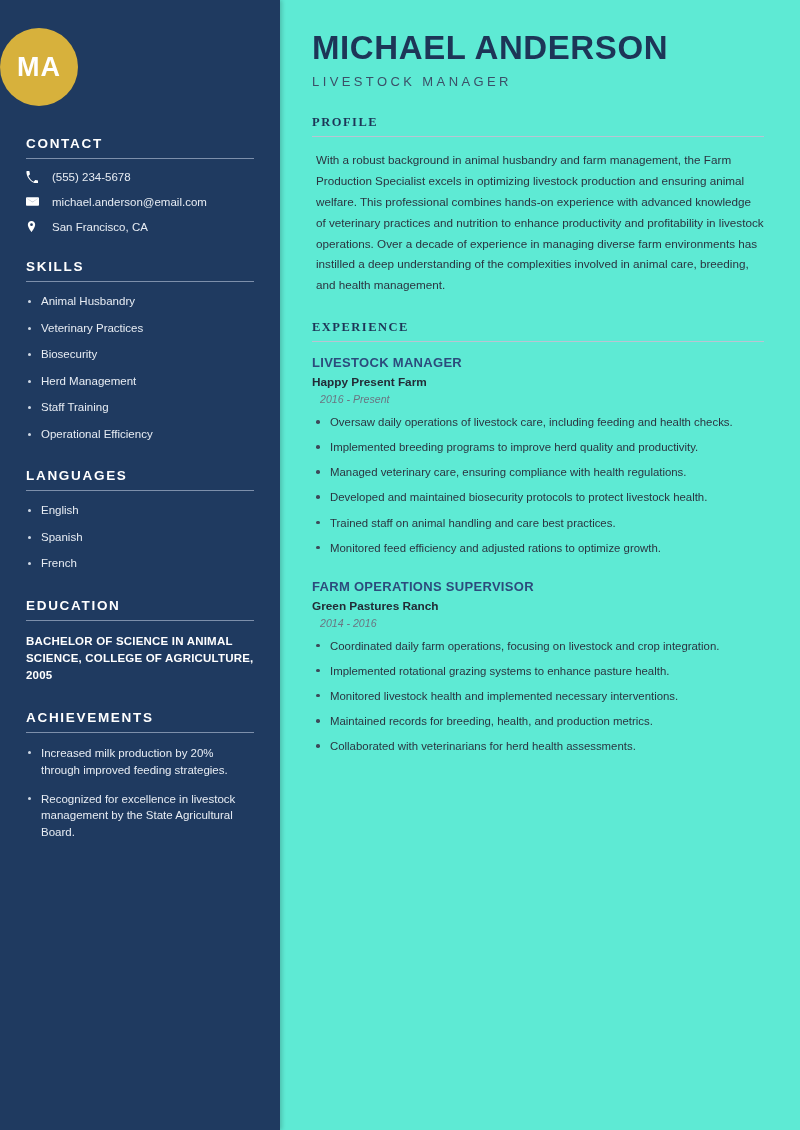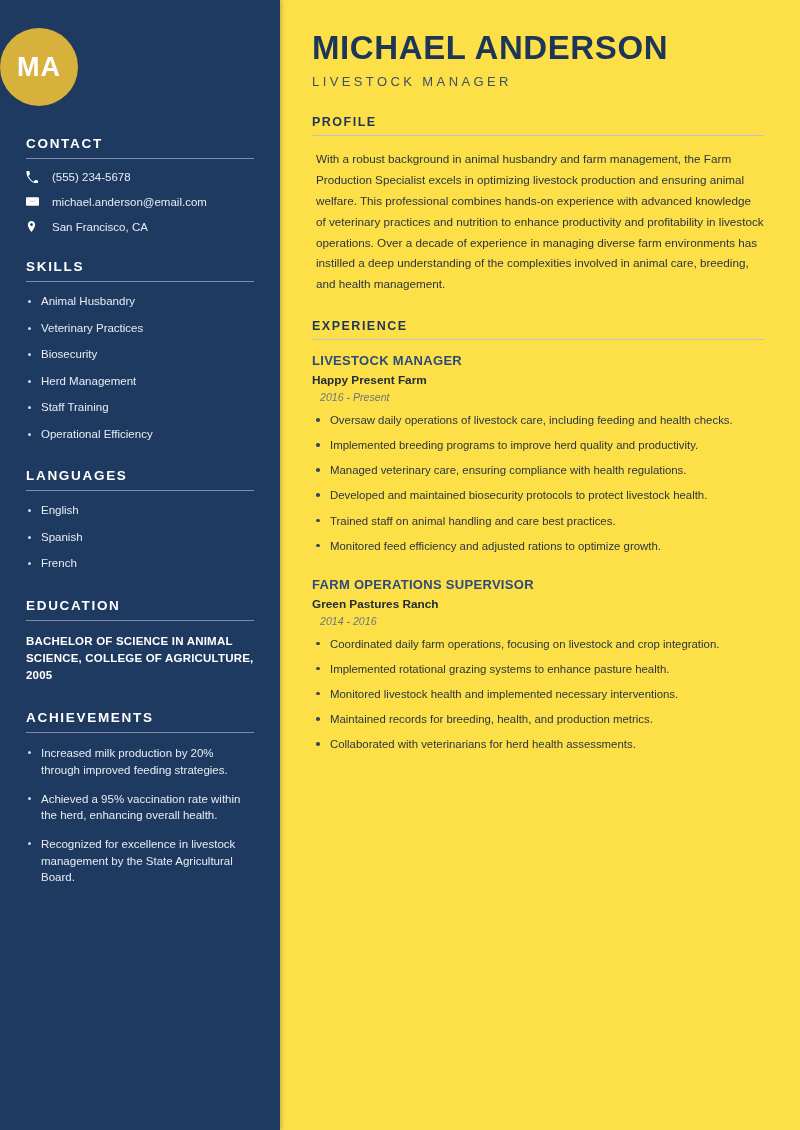--- a/index.html
+++ b/index.html
@@ -117,21 +117,21 @@
     font-size: 11.5px;
     font-weight: bold;
     line-height: 1.5;
     color: #ffffff;
     letter-spacing: 0.2px;
   }
 
   
   .main {
     flex: 1;
-    background: #fde047;
+    background: #5eead4;
     box-sizing: border-box;
     padding: 30px 36px 0 32px;
   }
   .name {
     font-size: 33px;
     font-weight: bold;
     color: #1d3557;
     letter-spacing: 0.6px;
     margin: 0 0 8px 0;
     line-height: 1.1;
@@ -141,20 +141,21 @@
     color: #3c5068;
     letter-spacing: 3.4px;
     margin: 0 0 26px 0;
   }
   .main-heading {
     font-size: 12.5px;
     font-weight: bold;
     letter-spacing: 1.5px;
     color: #1d3557;
     margin: 0 0 6px 0;
+    font-family: Liberation Serif, serif;
   }
   .main-rule {
     height: 1px;
     background: #b9c4d2;
     margin-bottom: 13px;
   }
   .profile-text {
     font-size: 11.7px;
     line-height: 1.78;
     color: #2b3440;
@@ -274,21 +275,20 @@
       <h2 class="side-heading">EDUCATION</h2>
       <div class="side-rule"></div>
       <div class="degree">BACHELOR OF SCIENCE IN ANIMAL SCIENCE, COLLEGE OF AGRICULTURE, 2005</div>
     </section>
 
     <section class="side-section">
       <h2 class="side-heading">ACHIEVEMENTS</h2>
       <div class="side-rule"></div>
       <ul class="side-list wrapped">
         <li>Increased milk production by 20% through improved feeding strategies.</li>
-        <li>Achieved a 95% vaccination rate within the herd, enhancing overall health.</li>
         <li>Recognized for excellence in livestock management by the State Agricultural Board.</li>
       </ul>
     </section>
 
   </aside>
 
   <main class="main">
 
     <h1 class="name">MICHAEL ANDERSON</h1>
     <div class="job-subtitle">LIVESTOCK MANAGER</div>

